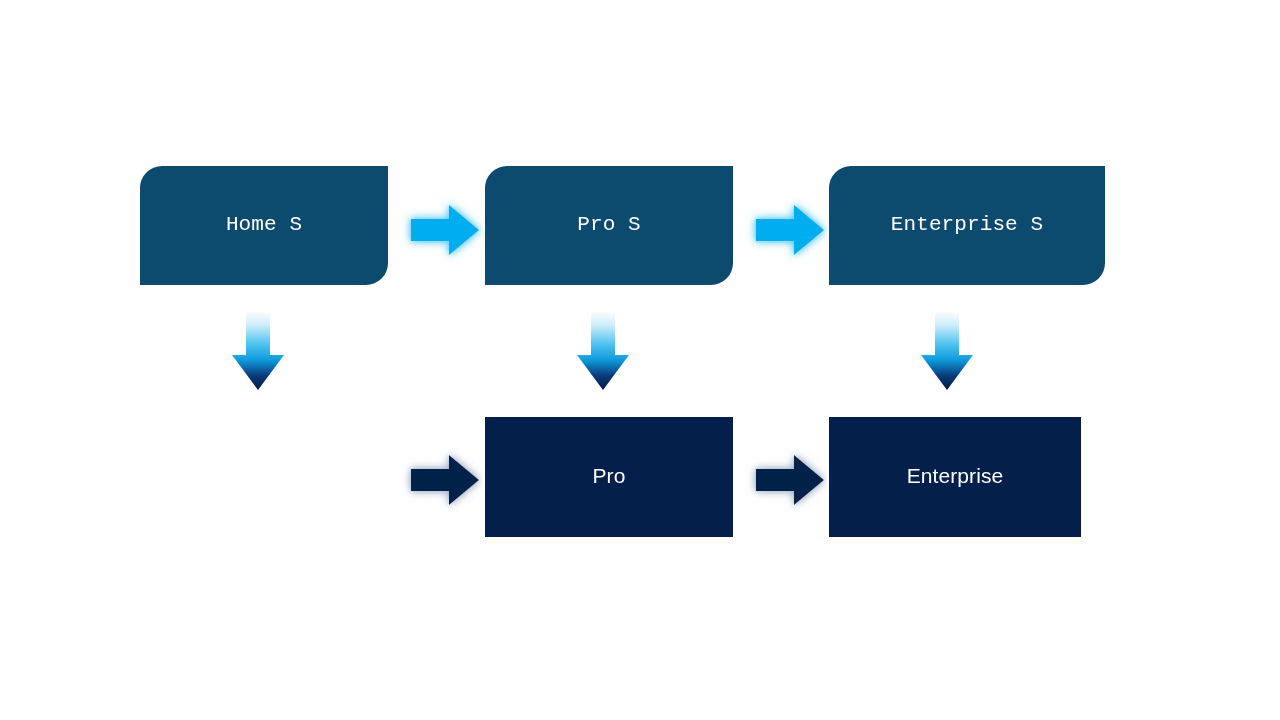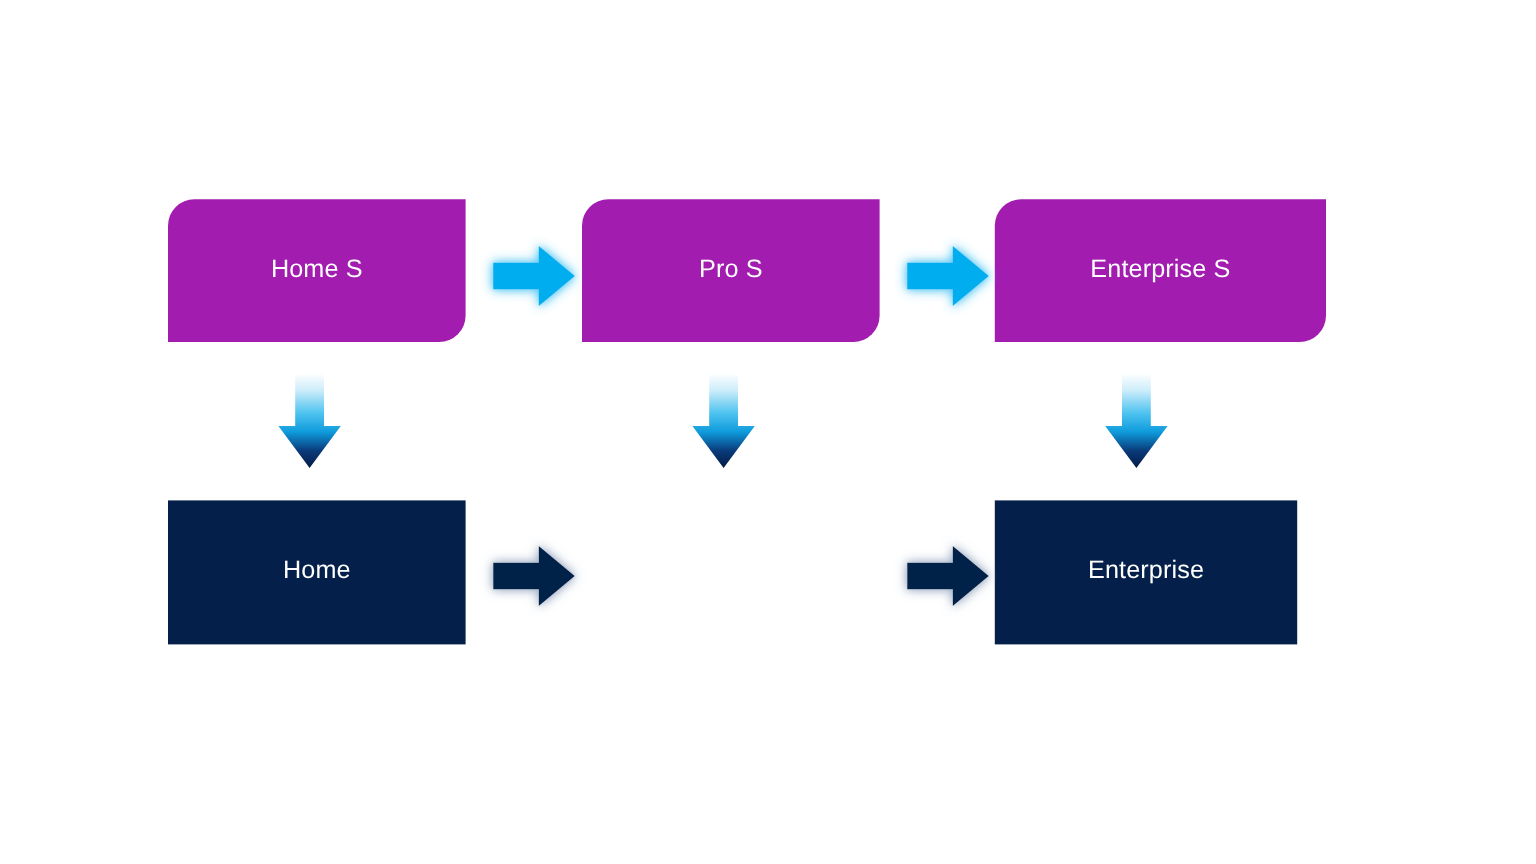--- a/index.html
+++ b/index.html
@@ -36,22 +36,23 @@
     user-select: none;
   }
   .node .node-label {
     display: block;
     text-align: center;
     padding-bottom: 2px;
   }
 
   
   .node--service {
-    background: #a21caf;
+    background: #0c4a6e;
     border-radius: 22px 0 22px 0;
+    font-family: Liberation Mono, monospace;
   }
   
   .node--product {
     background: #04204A;
     border-radius: 0;
   }
 
   
   .arrow {
     position: absolute;
@@ -124,24 +125,24 @@
       <polygon points="14,0 38,0 38,44 52,44 26,79 0,44 14,44" fill="url(#downGrad)"></polygon>
     </svg>
   </div>
 
   <div class="arrow" style="left:921px; top:311px; width:52px; height:79px;">
     <svg width="52" height="79" viewBox="0 0 52 79">
       <polygon points="14,0 38,0 38,44 52,44 26,79 0,44 14,44" fill="url(#downGrad)"></polygon>
     </svg>
   </div>
 
-  <div class="node node--product" style="left:140px; top:417px; width:248px; height:120px;">
-    <span class="node-label">Home</span>
+
+  <div class="node node--product" style="left:485px; top:417px; width:248px; height:120px;">
+    <span class="node-label">Pro</span>
   </div>
-
 
   <div class="node node--product" style="left:829px; top:417px; width:252px; height:120px;">
     <span class="node-label">Enterprise</span>
   </div>
 
   <div class="arrow" style="left:411px; top:453px; width:68px; height:54px;">
     <svg width="68" height="54" viewBox="0 0 68 54">
       <polygon points="0,16 38,16 38,2 68,27 38,52 38,38 0,38" fill="#04204A" filter="url(#glowNavy)"></polygon>
     </svg>
   </div>

